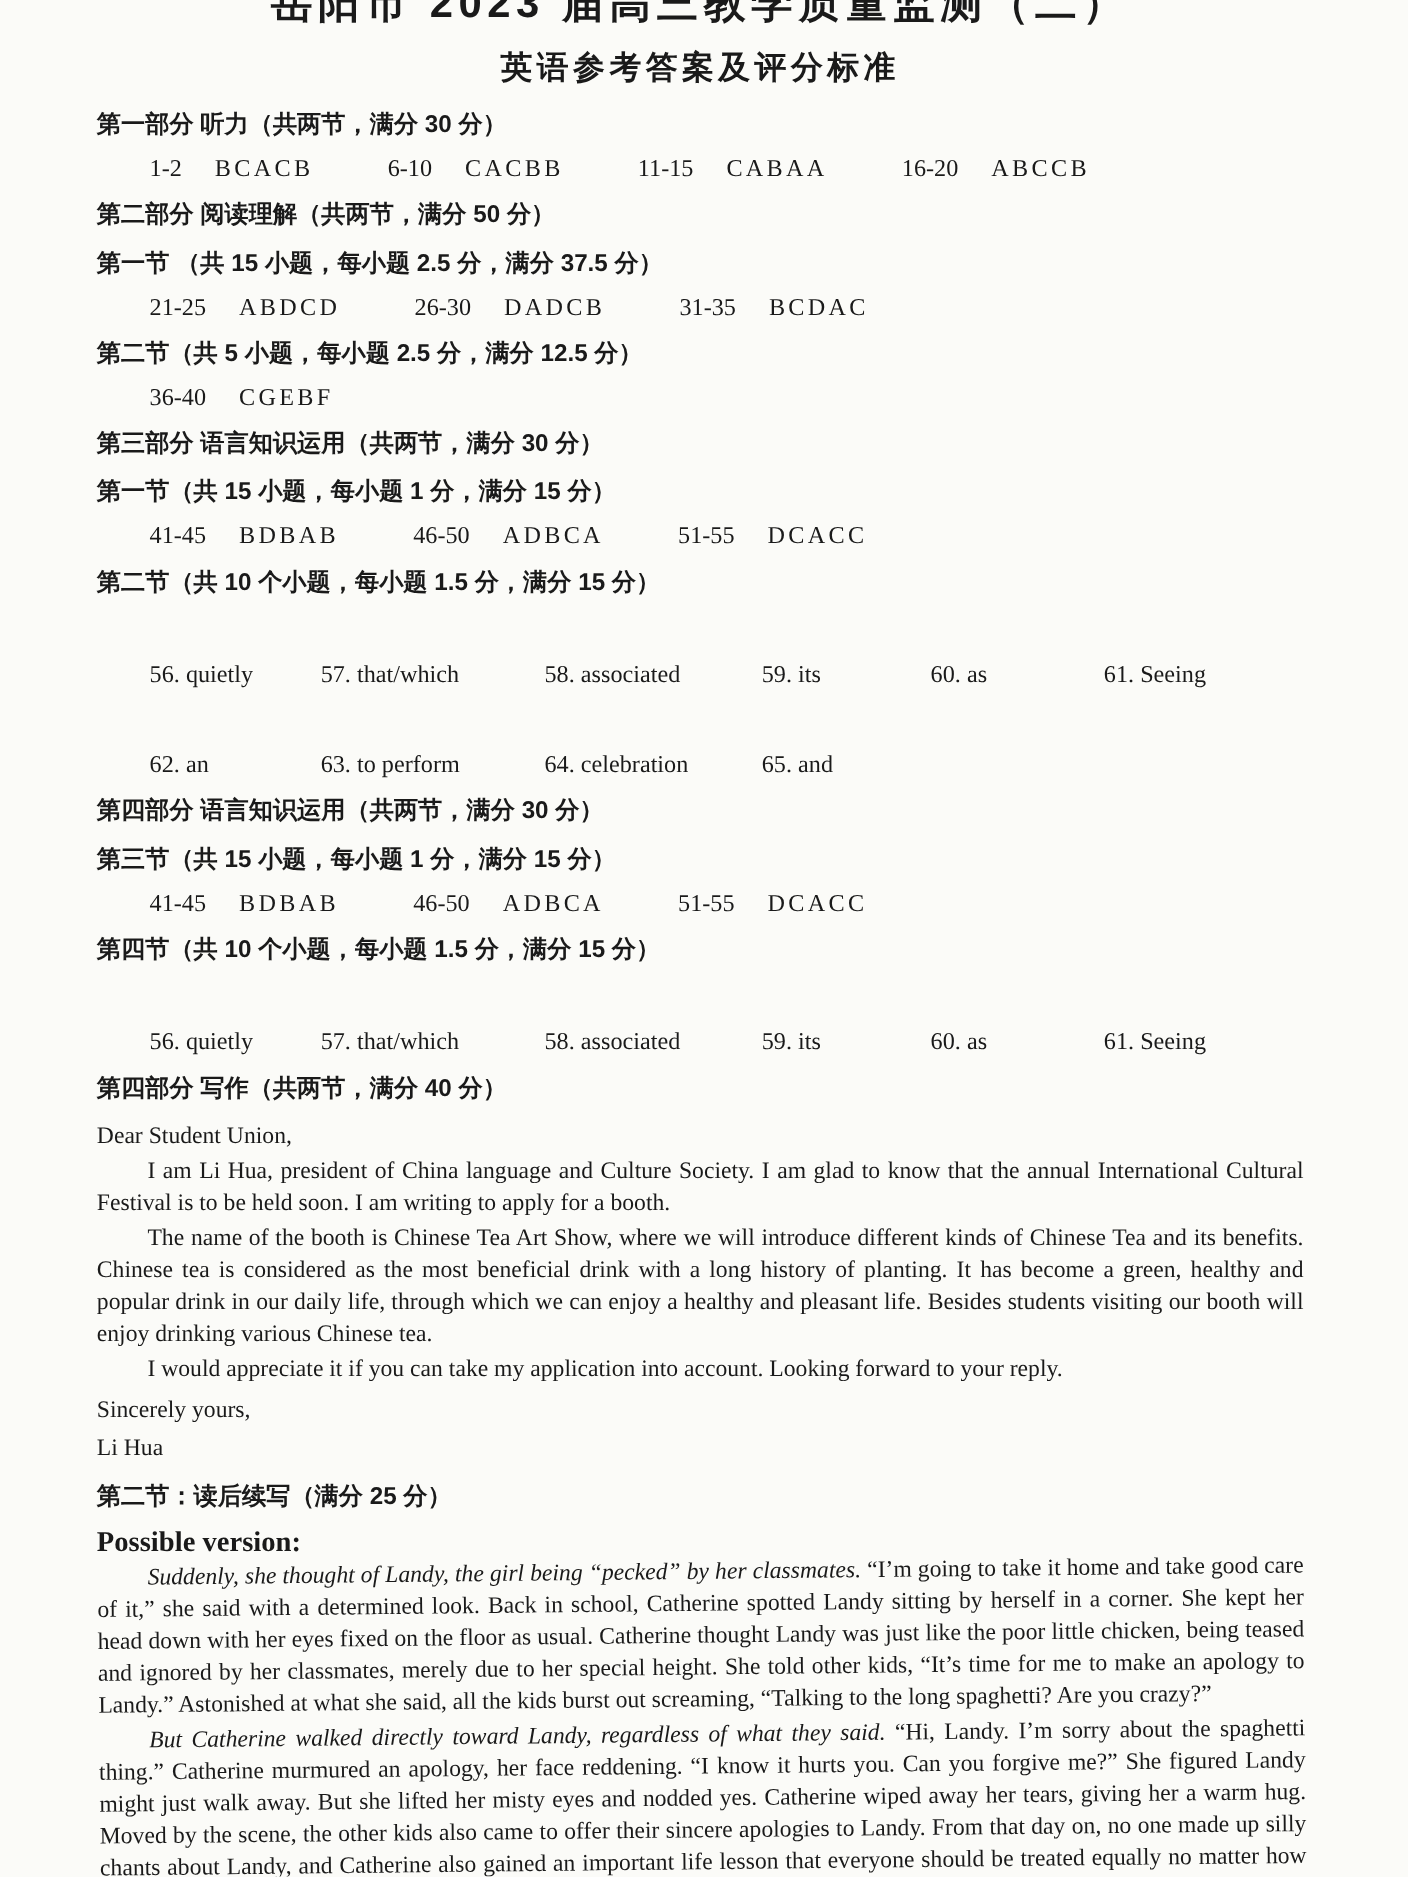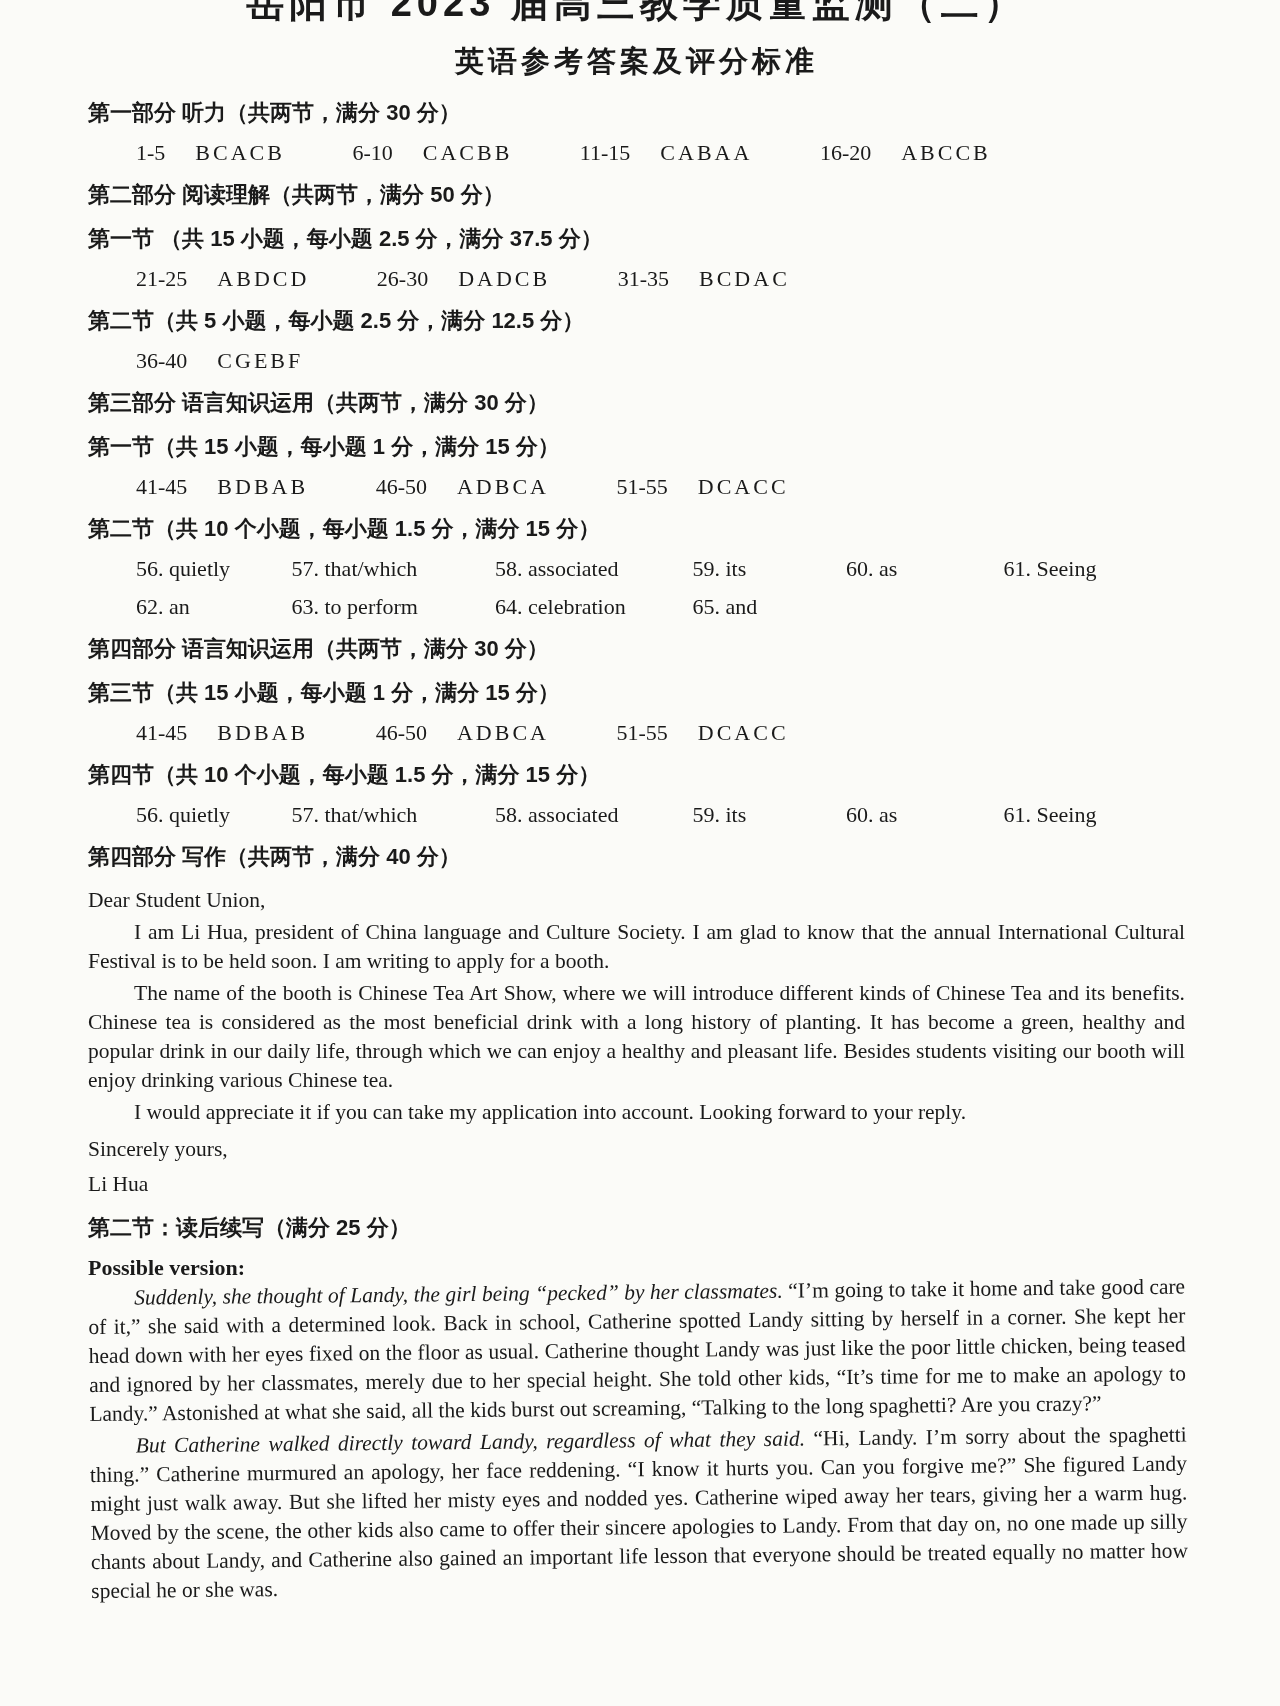--- a/index.html
+++ b/index.html
@@ -24,50 +24,50 @@
     font-weight: 700; font-size: 29px; margin: 12px 0 16px; letter-spacing: 4px;
   }
 
   .h  { font-family: "Liberation Sans", sans-serif; font-weight: 700; font-size: 22px; margin: 14px 0 0; }
   .ans { font-size: 22px; margin: 12px 0 0 48px; white-space: nowrap; }
   .pair { display: inline-block; margin-right: 62px; }
   .rng  { display: inline-block; margin-right: 30px; }
   .ltr  { letter-spacing: 3px; }
 
   .bc  { display: inline-block; }
-  .bc1 { width: 150px; } .bc2 { width: 198px; } .bc3 { width: 192px; }
+  .bc1 { width: 150px; } .bc2 { width: 198px; } .bc3 { width: 192px; margin-top: 44px; }
   .bc4 { width: 148px; } .bc5 { width: 152px; }
 
   .body { font-size: 21.5px; line-height: 29px; text-align: justify; margin: 3px 0 0; }
   .noindent { margin-top: 14px; }
   .indent { text-indent: 46px; }
   .closing   { text-align: left; padding-right: 80px;  margin-top: 8px; }
   .signature { text-align: left; padding-right: 118px; margin-top: 6px; }
 
-  .pv { font-weight: 700; font-size: 22px; margin: 12px 0 2px; }
+  .pv { font-weight: 700; font-size: 26px; margin: 12px 0 2px; }
   .ital { font-style: italic; }
   .tiltwrap { transform: rotate(-0.6deg); transform-origin: 0 0; }
 </style>
 </head>
 <body>
 
 <main class="page">
 
   <header>
     <div class="title-clip">
       <div class="doc-title">岳阳市 2023 届高三教学质量监测（二）</div>
     </div>
     <div class="doc-subtitle">英语参考答案及评分标准</div>
   </header>
 
   <section>
 
     <p class="h">第一部分  听力（共两节，满分 30 分）</p>
     <p class="ans">
-      <span class="pair"><span class="rng">1-5</span><span class="ltr">BCACB</span></span>
+      <span class="pair"><span class="rng">1-2</span><span class="ltr">BCACB</span></span>
       <span class="pair"><span class="rng">6-10</span><span class="ltr">CACBB</span></span>
       <span class="pair"><span class="rng">11-15</span><span class="ltr">CABAA</span></span>
       <span class="pair"><span class="rng">16-20</span><span class="ltr">ABCCB</span></span>
     </p>
 
     <p class="h">第二部分  阅读理解（共两节，满分 50 分）</p>
     <p class="h">第一节 （共 15 小题，每小题 2.5 分，满分 37.5 分）</p>
     <p class="ans">
       <span class="pair"><span class="rng">21-25</span><span class="ltr">ABDCD</span></span>
       <span class="pair"><span class="rng">26-30</span><span class="ltr">DADCB</span></span>

